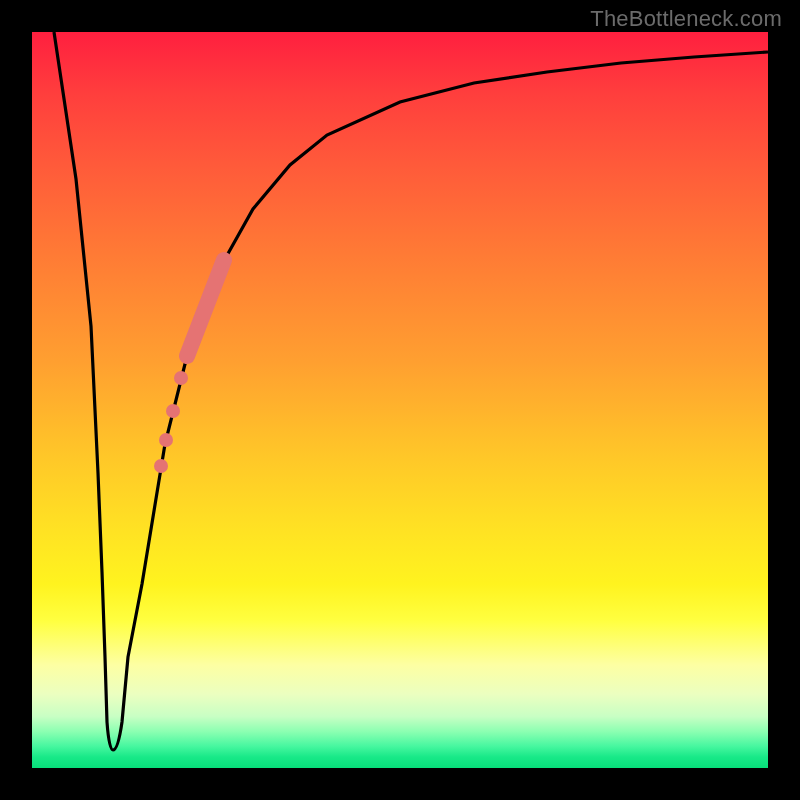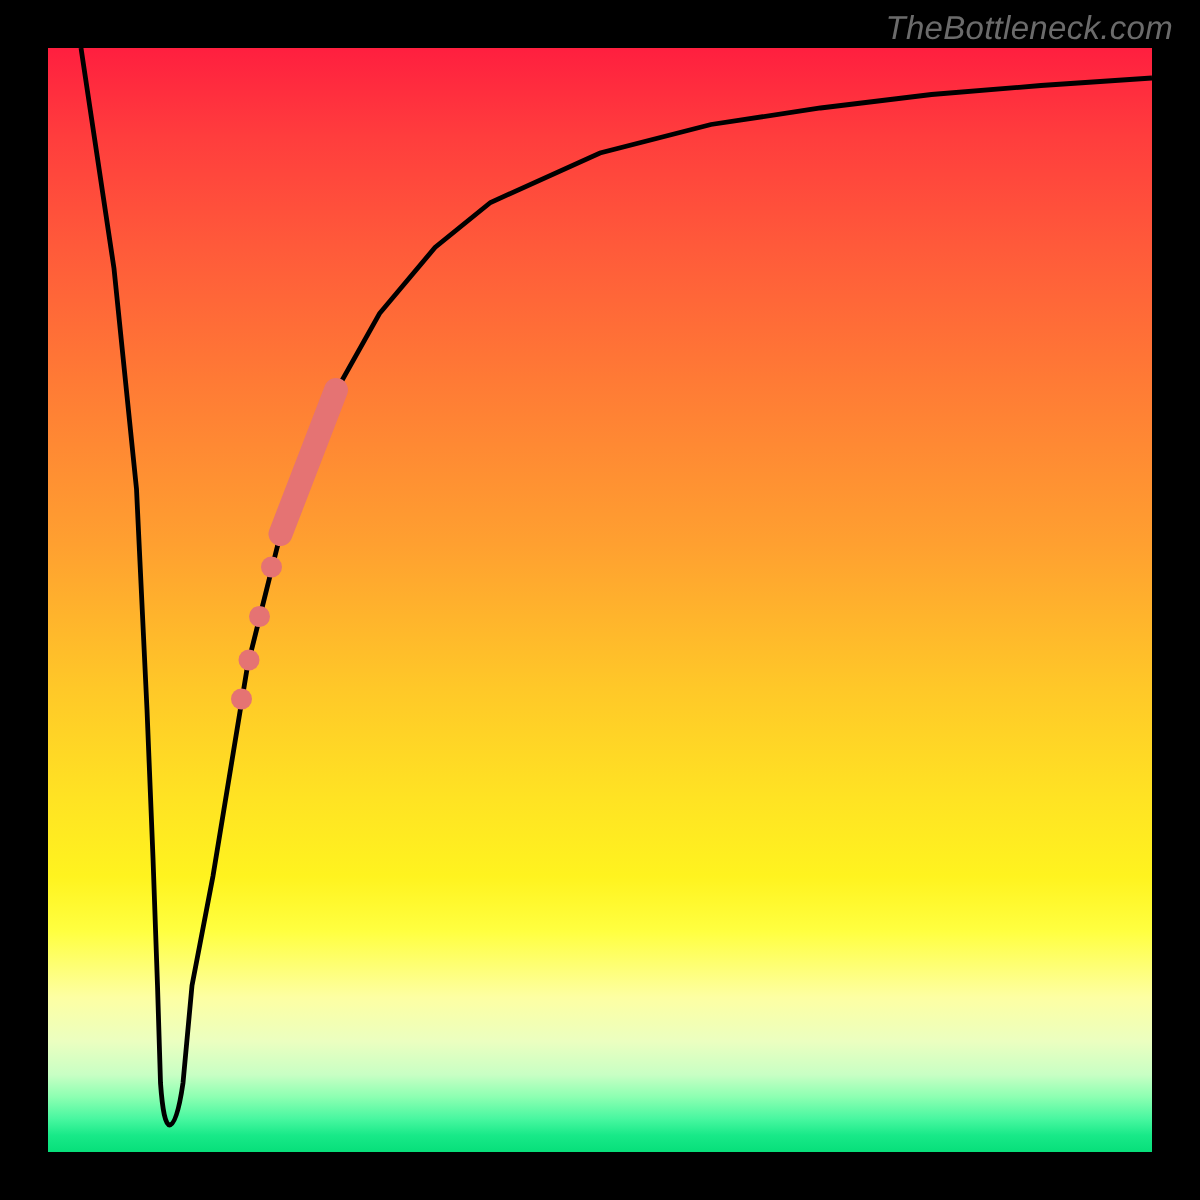--- a/index.html
+++ b/index.html
@@ -7,21 +7,20 @@
     padding: 0;
     width: 800px;
     height: 800px;
     background: #000;
     overflow: hidden;
   }
   .stage {
     position: relative;
     width: 800px;
     height: 800px;
-    font-style: italic;
   }
   .plot-area {
     position: absolute;
     left: 32px;
     top: 32px;
     width: 736px;
     height: 736px;
     overflow: hidden;
   }
   .gradient-bg {

